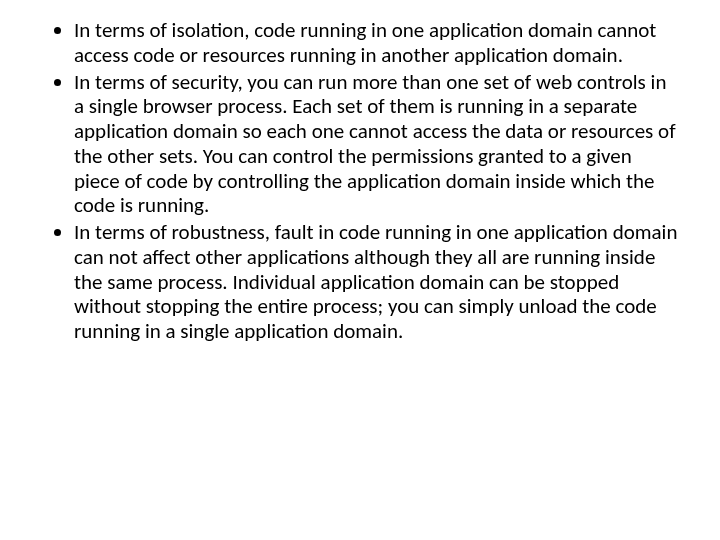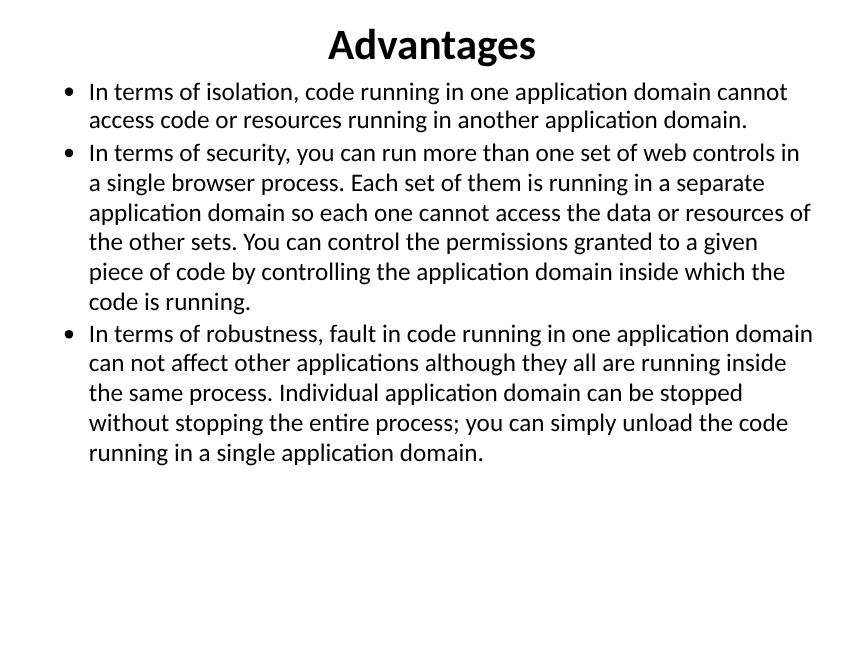--- a/index.html
+++ b/index.html
@@ -33,19 +33,18 @@
     font-size: 21px;
     line-height: 1.18;
     margin: 0 0 2px 0;
     text-align: left;
   }
 </style>
 </head>
 <body>
 
 <div class="slide">
-  <h1 class="title">Advantages</h1>
   <ul class="body">
     <li>In terms of isolation, code running in one application domain cannot access code or resources running in another application domain.</li>
     <li>In terms of security, you can run more than one set of web controls in a single browser process. Each set of them is running in a separate application domain so each one cannot access the data or resources of the other sets. You can control the permissions granted to a given piece of code by controlling the application domain inside which the code is running.</li>
     <li>In terms of robustness, fault in code running in one application domain can not affect other applications although they all are running inside the same process. Individual application domain can be stopped without stopping the entire process; you can simply unload the code running in a single application domain.</li>
   </ul>
 </div>
 
 </body></html>

